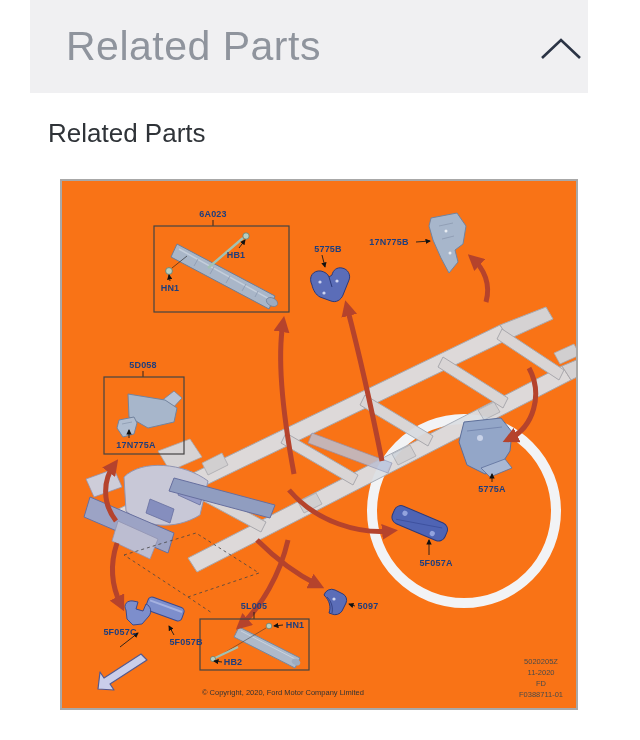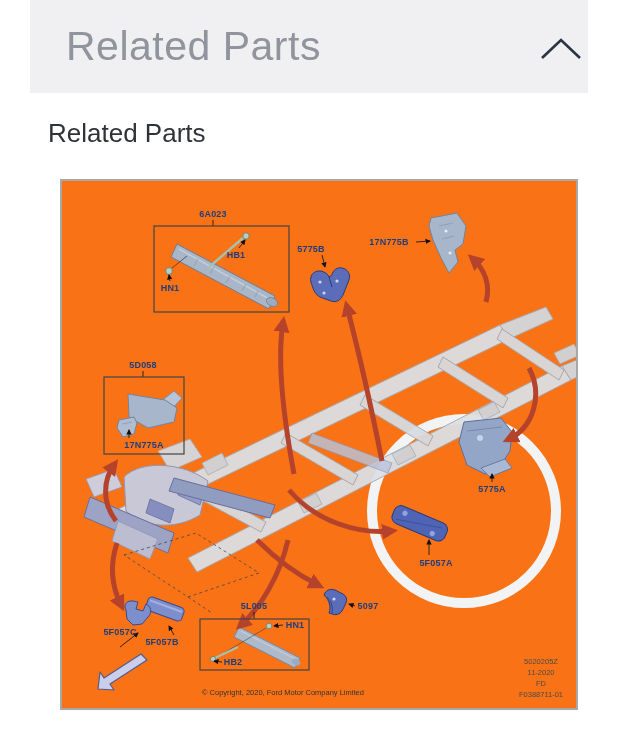--- a/index.html
+++ b/index.html
@@ -210,31 +210,31 @@
       <g fill="none" stroke="#444" stroke-width="1.2">
         <rect x="92" y="45" width="135" height="86"></rect>
         <rect x="42" y="196" width="80" height="77"></rect>
         <rect x="138" y="438" width="109" height="51"></rect>
       </g>
     </svg>
 
     <div class="part-label" style="left:151px;top:33px">6A023</div>
     <div class="part-label" style="left:174px;top:74px">HB1</div>
     <div class="part-label" style="left:108px;top:107px">HN1</div>
-    <div class="part-label" style="left:249px;top:68px">5775B</div>
+    <div class="part-label" style="left:266px;top:68px">5775B</div>
     <div class="part-label" style="left:327px;top:61px">17N775B</div>
     <div class="part-label" style="left:81px;top:184px">5D058</div>
-    <div class="part-label" style="left:82px;top:264px">17N775A</div>
+    <div class="part-label" style="left:74px;top:264px">17N775A</div>
     <div class="part-label" style="left:430px;top:308px">5775A</div>
     <div class="part-label" style="left:374px;top:382px">5F057A</div>
     <div class="part-label" style="left:306px;top:425px">5097</div>
     <div class="part-label" style="left:192px;top:425px">5L005</div>
     <div class="part-label" style="left:233px;top:444px">HN1</div>
     <div class="part-label" style="left:171px;top:481px">HB2</div>
-    <div class="part-label" style="left:100px;top:461px">5F057B</div>
+    <div class="part-label" style="left:124px;top:461px">5F057B</div>
     <div class="part-label" style="left:58px;top:451px">5F057C</div>
 
     <div class="doc-codes">
       <div>5020205Z</div>
       <div>11-2020</div>
       <div>FD</div>
       <div>F0388711-01</div>
     </div>
 
     <div class="copyright">© Copyright, 2020, Ford Motor Company Limited</div>

